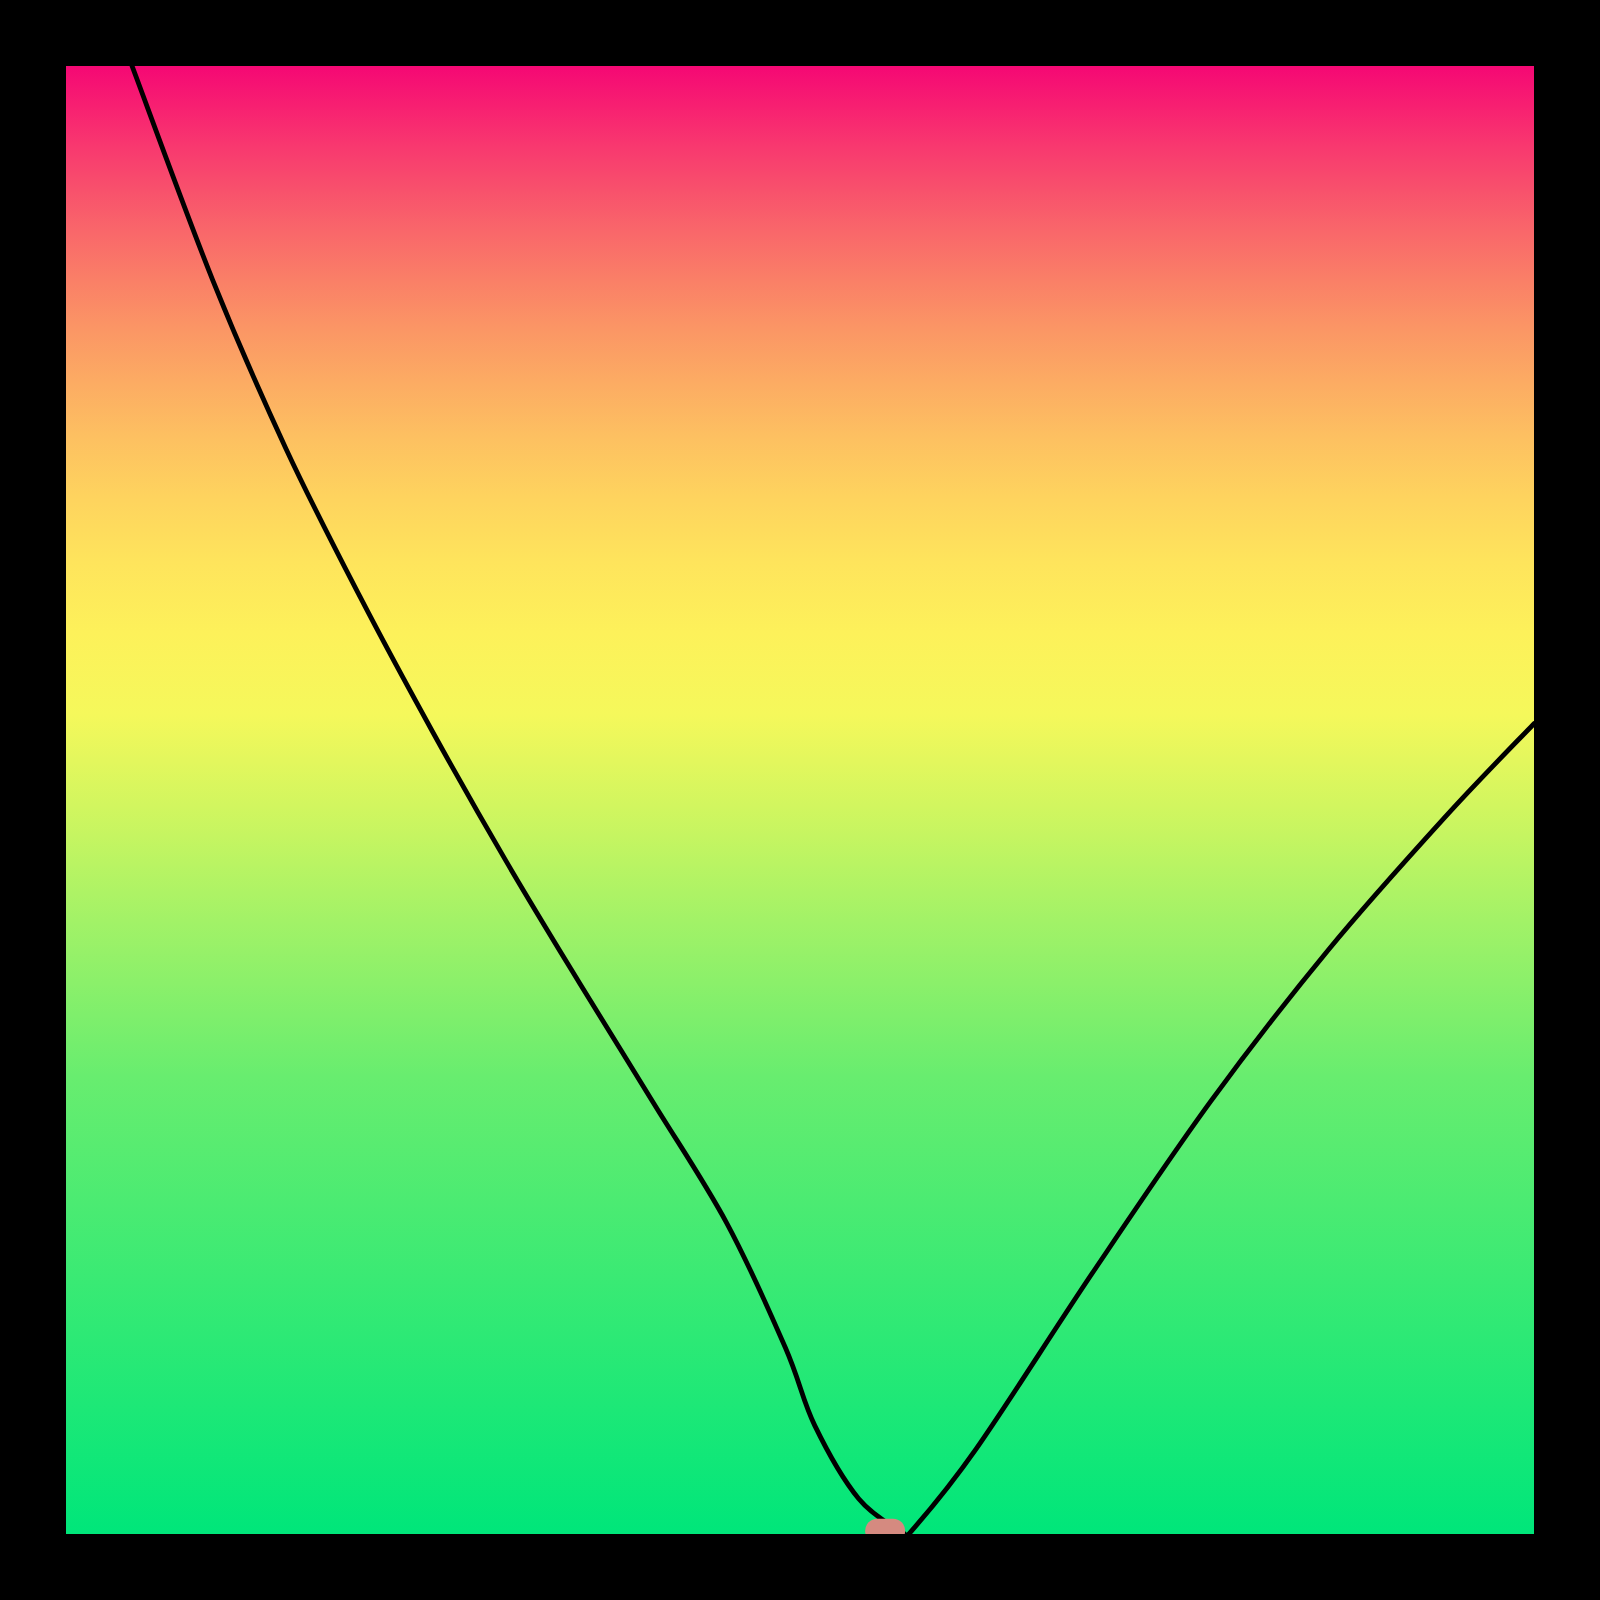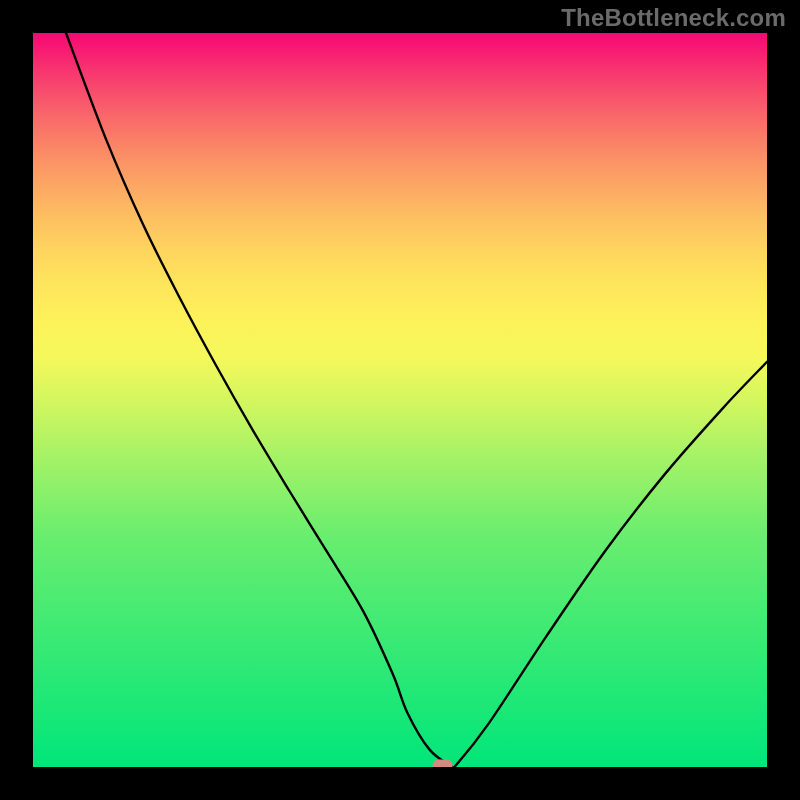--- a/index.html
+++ b/index.html
@@ -32,21 +32,20 @@
     top: 33px;
     width: 734px;
     height: 734px;
     display: block;
   }
 </style>
 </head>
 <body>
 
 <div class="wrap">
-  <div class="watermark">TheBottleneck.com</div>
   <svg class="chart" viewBox="0 0 734 734" preserveAspectRatio="none">
     <defs>
       <linearGradient id="bgGrad" x1="0" y1="1" x2="0" y2="0">
           <stop offset="0.00%" stop-color="#00e67a"></stop>
           <stop offset="31.21%" stop-color="#68ed6f"></stop>
           <stop offset="41.75%" stop-color="#a2f267"></stop>
           <stop offset="49.51%" stop-color="#d1f65f"></stop>
           <stop offset="55.86%" stop-color="#f5f85b"></stop>
           <stop offset="61.35%" stop-color="#fdf15a"></stop>
           <stop offset="66.24%" stop-color="#fee45c"></stop>

